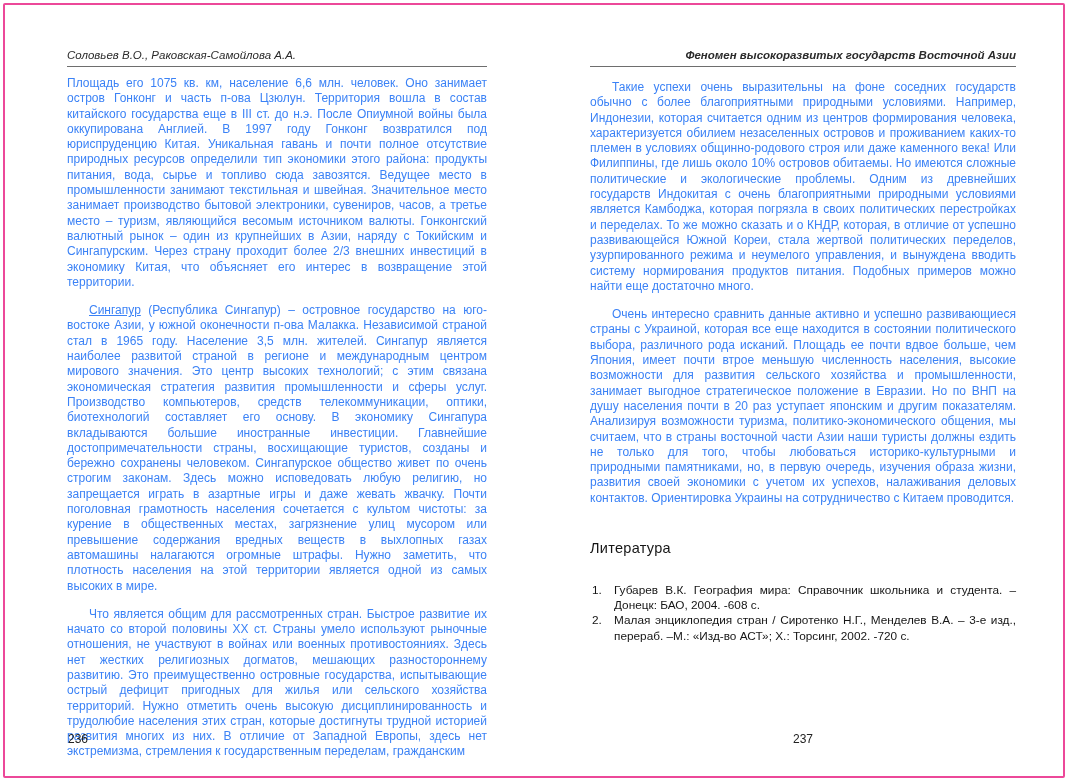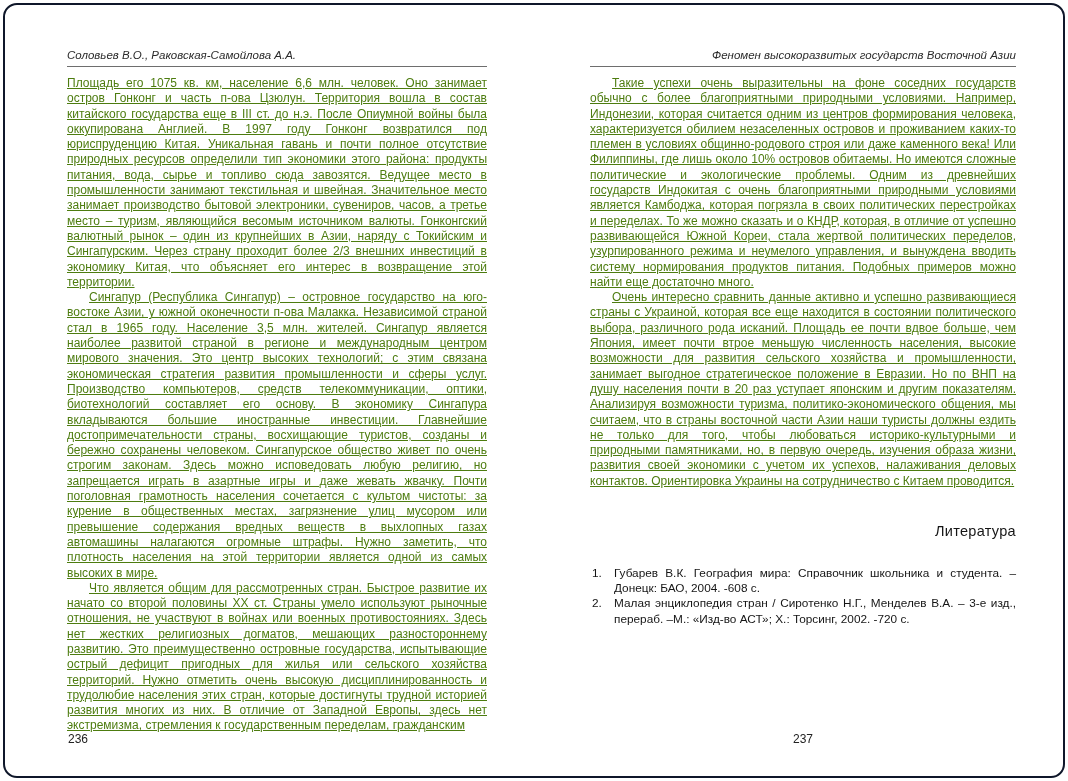--- a/index.html
+++ b/index.html
@@ -3,43 +3,42 @@
 <meta charset="utf-8">
 <style>
   html,body{margin:0;padding:0;}
   body{
     width:1068px;height:781px;position:relative;overflow:hidden;
     background:#ffffff;
     font-family:"Liberation Sans", sans-serif;
   }
   .scan-card{
     position:absolute;inset:3px;
-    border:2px solid #0f172a;border-radius:14px;
+    border:2px solid #ec4899;border-radius:2px;
     background:#ffffff;
   }
   .page{position:absolute;top:44px;}
   .page-left{left:62px;width:420px;}
   .page-right{left:585px;width:426px;}
   .running-head{
     font-style:italic;font-size:11.5px;color:#2b2b2b;
     padding-bottom:5px;border-bottom:1.4px solid #6e6e6e;
     white-space:nowrap;
   }
-  .page-right .running-head{text-align:right;}
+  .page-right .running-head{text-align:right;font-weight:bold;}
   .body-text{
     margin-top:9px;
-    font-size:12px;line-height:15.3px;color:#4d7c0f;
+    font-size:12px;line-height:15.3px;color:#3b82f6;
     text-align:justify;
-    text-decoration:underline;
   }
   .body-text p{margin:0;}
-  p.indent{text-indent:22px;}
+  p.indent{text-indent:22px;margin-top:13px;}
   .lead-underline{text-decoration:underline;}
   .lit-heading{
-    margin-top:34px;text-align:right;
+    margin-top:34px;text-align:left;
     font-size:14.5px;color:#151515;letter-spacing:.3px;
   }
   .ref-list{
     margin-top:27px;padding-left:2px;
     font-size:11.8px;line-height:15.2px;color:#151515;
   }
   .ref-item{display:flex;gap:7px;}
   .ref-num{flex:none;width:15px;}
   .ref-text{flex:1;text-align:justify;}
   .page-number{position:absolute;top:727px;font-size:12px;color:#222222;}

